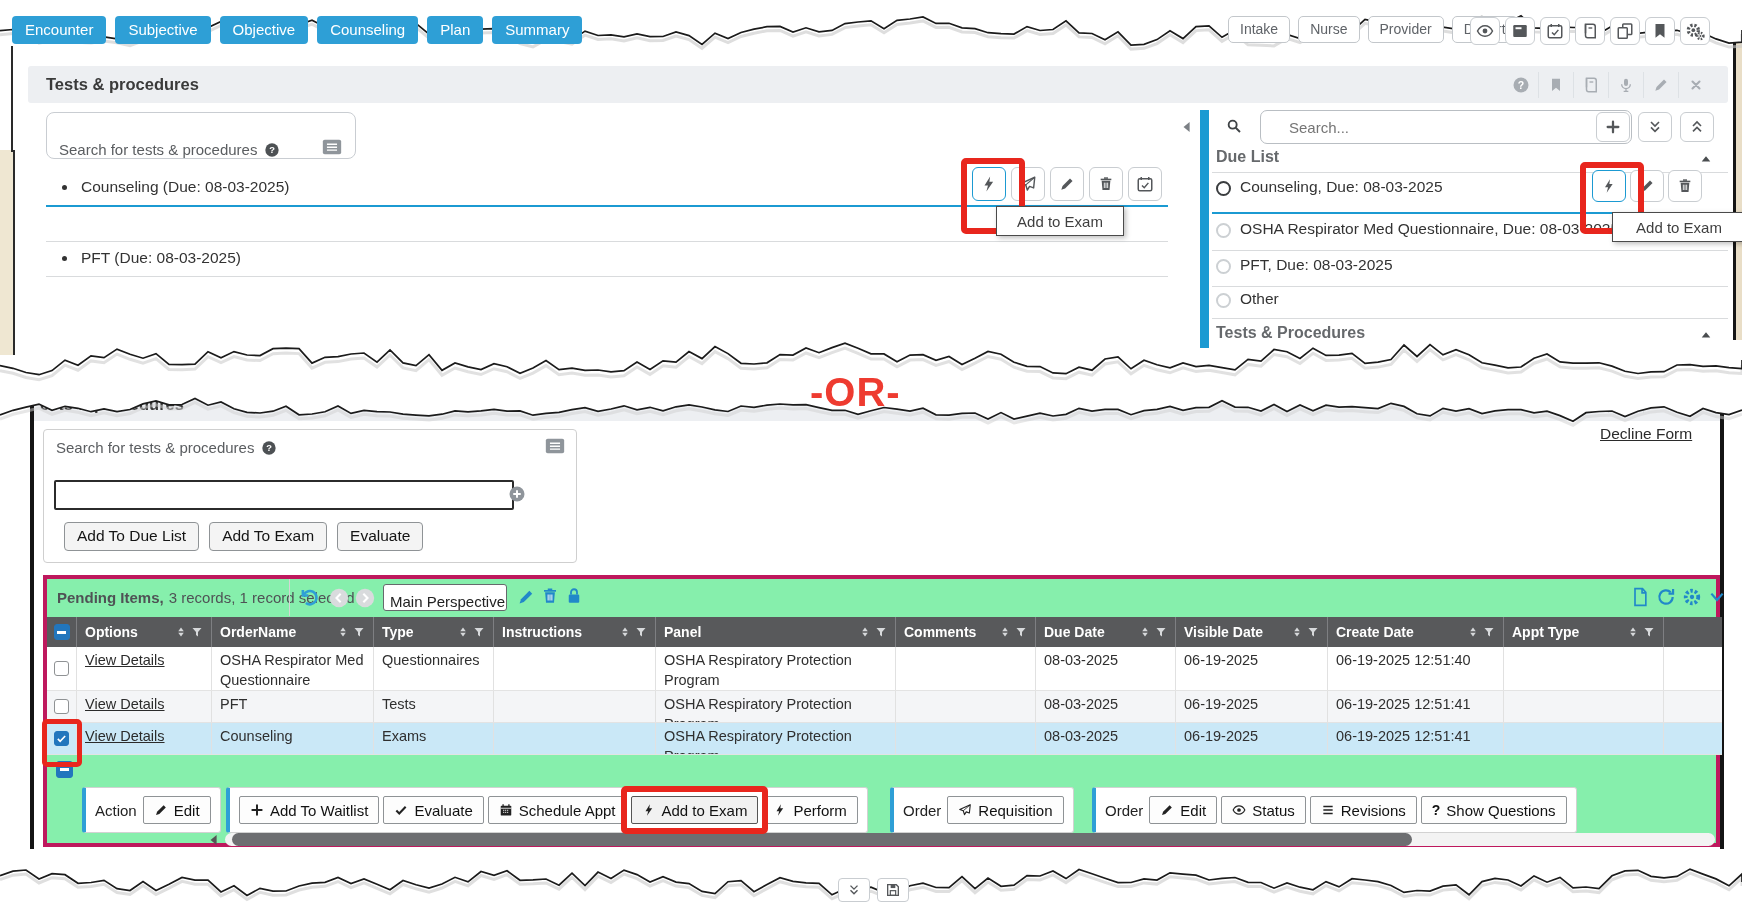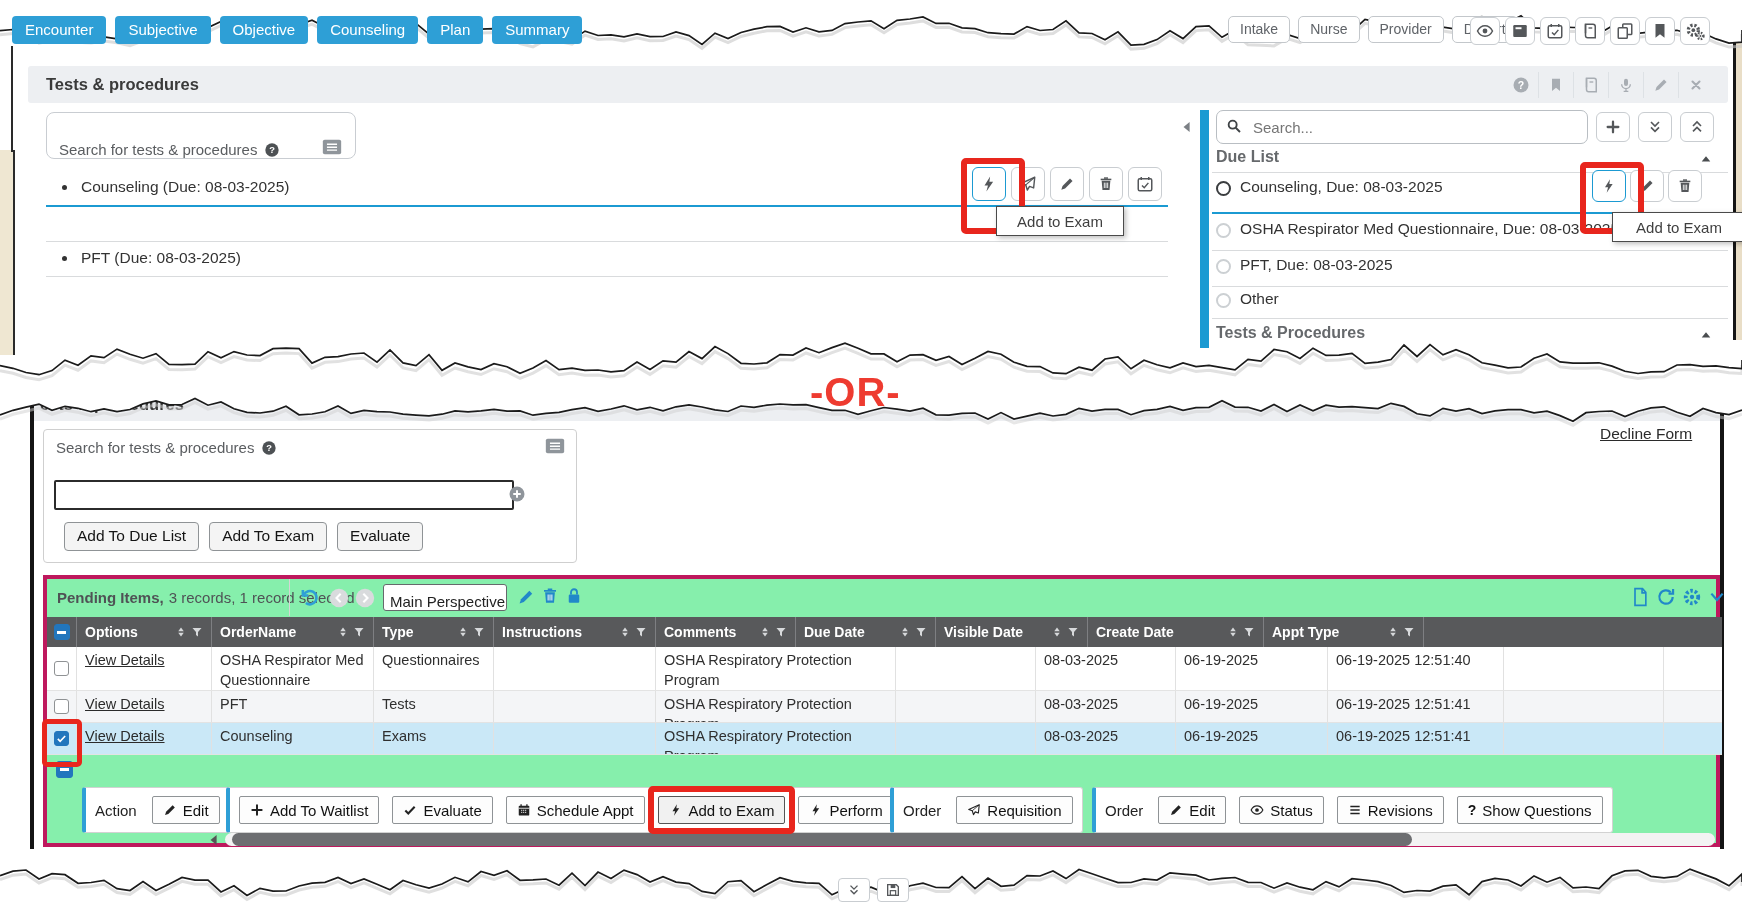--- a/index.html
+++ b/index.html
@@ -45,21 +45,21 @@
   .td{padding:4px 8px;border-right:1px solid #e1e1e1;font-size:14.5px;color:#2f2f2f;box-sizing:border-box;overflow:hidden;line-height:1.35}
   .c0{width:30px;flex:0 0 auto;display:flex;align-items:center;justify-content:center}
   .c1{width:135px;flex:0 0 auto}.c2{width:162px;flex:0 0 auto}.c3{width:120px;flex:0 0 auto}
   .c4{width:162px;flex:0 0 auto}.c5{width:240px;flex:0 0 auto}.c6{width:140px;flex:0 0 auto}
   .c7{width:140px;flex:0 0 auto}.c8{width:152px;flex:0 0 auto}.c9{width:176px;flex:0 0 auto}
   .c10{width:160px;flex:0 0 auto}.c11{flex:1}
   .cb{width:17px;height:17px;border:1.5px solid #8f9294;border-radius:3px;background:#fff;box-sizing:border-box;display:flex;align-items:center;justify-content:center;cursor:pointer;flex:0 0 auto}
   .cb.on{background:#2276BD;border-color:#2276BD}
   .dash{width:9px;height:3px;background:#fff}
   
-  .grp{position:absolute;display:flex;align-items:center;gap:13px;background:#fff;border:1px solid #d2d2d2;border-left:4px solid #2E9FD6;border-radius:3px;padding:22px 9px;height:40px;box-sizing:border-box}
+  .grp{position:absolute;display:flex;align-items:center;gap:4px;background:#fff;border:1px solid #d2d2d2;border-left:4px solid #2E9FD6;border-radius:3px;padding:22px 9px;height:40px;box-sizing:border-box}
   .grplabel{font-size:15px;color:#222;margin-right:2px}
   .abtn{position:relative;display:flex;align-items:center;gap:6px;background:#fdfdfd;border:1px solid #8f9396;border-radius:2px;padding:3px 10px;font-size:15px;color:#111;height:28px;box-sizing:border-box;white-space:nowrap;cursor:pointer}
   .abtn [data-icon]{color:#222}
   .blueic{color:#2188C9}
 </style>
 </head>
 <body>
 
 <div class="stage">
 
@@ -198,21 +198,21 @@
     <div class="tooltip z6" style="left:996px;top:206px;height:28px;min-width:110px">Add to Exam</div>
 
     <span class="abs" style="left:1180px;top:120px;color:#7c8085"><span data-icon="trileft" class="ic14">
           <svg viewBox="0 0 24 24" xmlns="http://www.w3.org/2000/svg">
             <path d="M16.5 3.5L6 12l10.5 8.5z" fill="currentColor"></path>
           </svg>
         </span></span>
     <div class="abs" style="left:1200px;top:110px;width:9px;height:238px;background:#1B9AD2"></div>
 
     <div class="abs" style="left:1216px;top:110px;width:372px;height:34px">
-      <input style="box-sizing: border-box; width: 100%; height: 100%; border: 1.5px solid rgb(185, 190, 195); border-radius: 7px; padding: 0px 10px 0px 36px; font-size: 15px; color: rgb(85, 85, 85); font-family: inherit; outline: none;" placeholder="Search...">
+      <input style="box-sizing: border-box; width: 100%; height: 100%; border: 1.5px solid rgb(185, 190, 195); border-radius: 7px; padding: 0px 10px 0px 28px; font-size: 15px; color: rgb(85, 85, 85); font-family: inherit; outline: none; margin-left: 44px;" placeholder="Search...">
       <span class="abs" style="left:10px;top:8px;color:#3f4346"><span data-icon="search" class="ic16">
             <svg viewBox="0 0 24 24" xmlns="http://www.w3.org/2000/svg">
               <circle cx="10" cy="10" r="6" fill="none" stroke="currentColor" stroke-width="2.8"></circle>
               <path d="M14.6 14.6L21 21" stroke="currentColor" stroke-width="2.8"></path>
             </svg>
           </span></span>
     </div>
     <span class="ibtn abs" style="left:1596px;top:112px;width:34px;height:30px">
         <span data-icon="plus" class="ic16">
           <svg viewBox="0 0 24 24" xmlns="http://www.w3.org/2000/svg">
@@ -628,20 +628,36 @@
                   <path d="M12 21l-5.5-7.5h11z" fill="currentColor"></path>
                 </svg>
               </span>
               <span data-icon="funnel" class="ic12">
                 <svg viewBox="0 0 24 24" xmlns="http://www.w3.org/2000/svg">
                   <path d="M3 4h18l-7 8v9l-4-2.8V12z" fill="currentColor"></path>
                 </svg>
               </span>
             </span>
           </div>
+        <div class="th c5">
+            <span>Panel</span>
+            <span class="thic">
+              <span data-icon="sort" class="ic12">
+                <svg viewBox="0 0 24 24" xmlns="http://www.w3.org/2000/svg">
+                  <path d="M12 3l5.5 7.5h-11z" fill="currentColor"></path>
+                  <path d="M12 21l-5.5-7.5h11z" fill="currentColor"></path>
+                </svg>
+              </span>
+              <span data-icon="funnel" class="ic12">
+                <svg viewBox="0 0 24 24" xmlns="http://www.w3.org/2000/svg">
+                  <path d="M3 4h18l-7 8v9l-4-2.8V12z" fill="currentColor"></path>
+                </svg>
+              </span>
+            </span>
+          </div>
         <div class="th c6">
             <span>Comments</span>
             <span class="thic">
               <span data-icon="sort" class="ic12">
                 <svg viewBox="0 0 24 24" xmlns="http://www.w3.org/2000/svg">
                   <path d="M12 3l5.5 7.5h-11z" fill="currentColor"></path>
                   <path d="M12 21l-5.5-7.5h11z" fill="currentColor"></path>
                 </svg>
               </span>
               <span data-icon="funnel" class="ic12">

